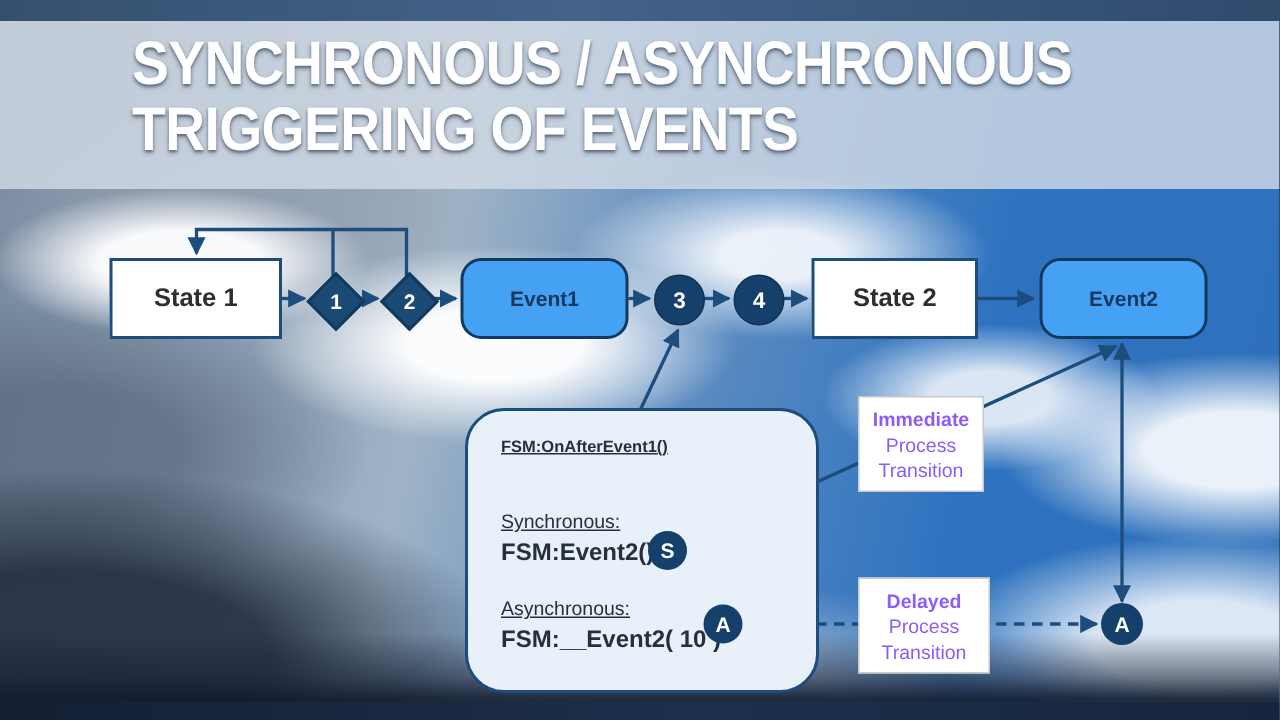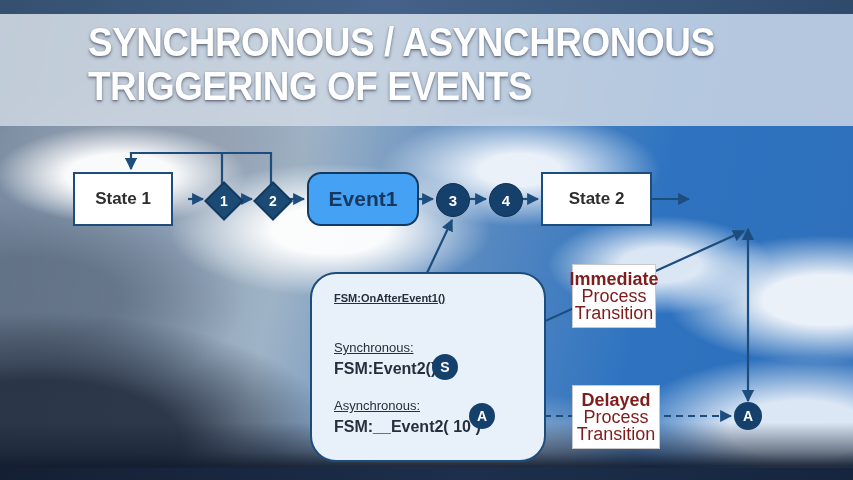--- a/index.html
+++ b/index.html
@@ -27,43 +27,43 @@
     background:linear-gradient(90deg,#141f33,#1d2f4c 55%,#16253d);}
   .title-band{position:absolute;left:0;top:14px;width:853px;height:112px;
     background:rgba(210,219,229,.82);}
   .slide-title{position:absolute;left:88px;top:6px;color:#fff;font-weight:700;
     font-size:41px;line-height:44px;letter-spacing:-.5px;
     transform:scaleX(.9);transform-origin:left top;white-space:nowrap;
     text-shadow:0 1px 2px rgba(50,60,80,.55), 0 2px 4px rgba(40,50,70,.35);}
   svg.wires{position:absolute;left:0;top:0;z-index:2;}
   .node{position:absolute;display:flex;align-items:center;justify-content:center;
     box-sizing:border-box;z-index:3;}
-  .state-box{width:100px;height:54px;background:#fff;border:2px solid #1d4d7c;
+  .state-box{width:115px;height:54px;background:#fff;border:2px solid #1d4d7c;
     color:#2e2e2e;font-weight:700;font-size:17px;}
   .event-box{width:112px;height:54px;background:#45a1f4;border:2.5px solid #12395f;
-    border-radius:14px;color:#17375e;font-weight:700;font-size:21px;}
+    border-radius:14px;color:#17375e;font-weight:700;font-size:14px;}
   .diamond{width:24px;height:24px;background:#1b4a74;border:2px solid #123a5e;
     transform:rotate(45deg);z-index:4;position:absolute;}
   .diamond span{position:absolute;inset:0;display:flex;align-items:center;justify-content:center;
     transform:rotate(-45deg);color:#fff;font-weight:700;font-size:14px;}
   .circle{position:absolute;border-radius:50%;background:#15406b;color:#fff;
     display:flex;align-items:center;justify-content:center;font-weight:700;z-index:5;}
   .circle.step{width:32px;height:32px;font-size:15px;border:1.5px solid #0f3253;}
   .circle.badge{width:26px;height:26px;font-size:14px;}
   .circle.badge-lg{width:28px;height:28px;font-size:14px;}
   .fsm-panel{position:absolute;left:310px;top:272px;width:232px;height:186px;
     background:#e8f1fa;border:2px solid #1d4d7c;border-radius:26px;z-index:3;
     color:#25303c;}
   .fsm-panel .ln{position:absolute;left:22px;white-space:nowrap;}
   .fsm-head{top:18px;font-size:11px;font-weight:700;text-decoration:underline;}
   .fsm-sub{font-size:13px;text-decoration:underline;}
   .fsm-code{font-size:16px;font-weight:700;}
   .label-box{position:absolute;background:#fff;border:1px solid #c9c9c9;z-index:4;
     display:flex;flex-direction:column;align-items:center;justify-content:center;
-    color:#7f1d1d;font-size:18px;line-height:17px;text-align:center;}
+    color:#8b5cf6;font-size:13px;line-height:17px;text-align:center;}
   .label-box .b{font-weight:700;}
 </style>
 </head>
 <body>
 
 <div class="stage">
 
   <div class="strip-top"></div>
 
   <div class="title-band">
@@ -115,20 +115,23 @@
     <span>3</span>
   </div>
   <div class="circle step" style="left:489px;top:183px;">
     <span>4</span>
   </div>
 
   <div class="node state-box" style="left:541px;top:172px;width:111px;">
     <span>State 2</span>
   </div>
 
+  <div class="node event-box" style="left:693px;top:172px;">
+    <span>Event2</span>
+  </div>
 
   <div class="fsm-panel">
     <div class="ln fsm-head">FSM:OnAfterEvent1()</div>
     <div class="ln fsm-sub" style="top:66px;">Synchronous:</div>
     <div class="ln fsm-code" style="top:86px;">FSM:Event2()</div>
     <div class="ln fsm-sub" style="top:124px;text-align:center;">Asynchronous:</div>
     <div class="ln fsm-code" style="top:144px;">FSM:__Event2( 10 )</div>
   </div>
 
   <div class="circle badge" style="left:432px;top:354px;">

